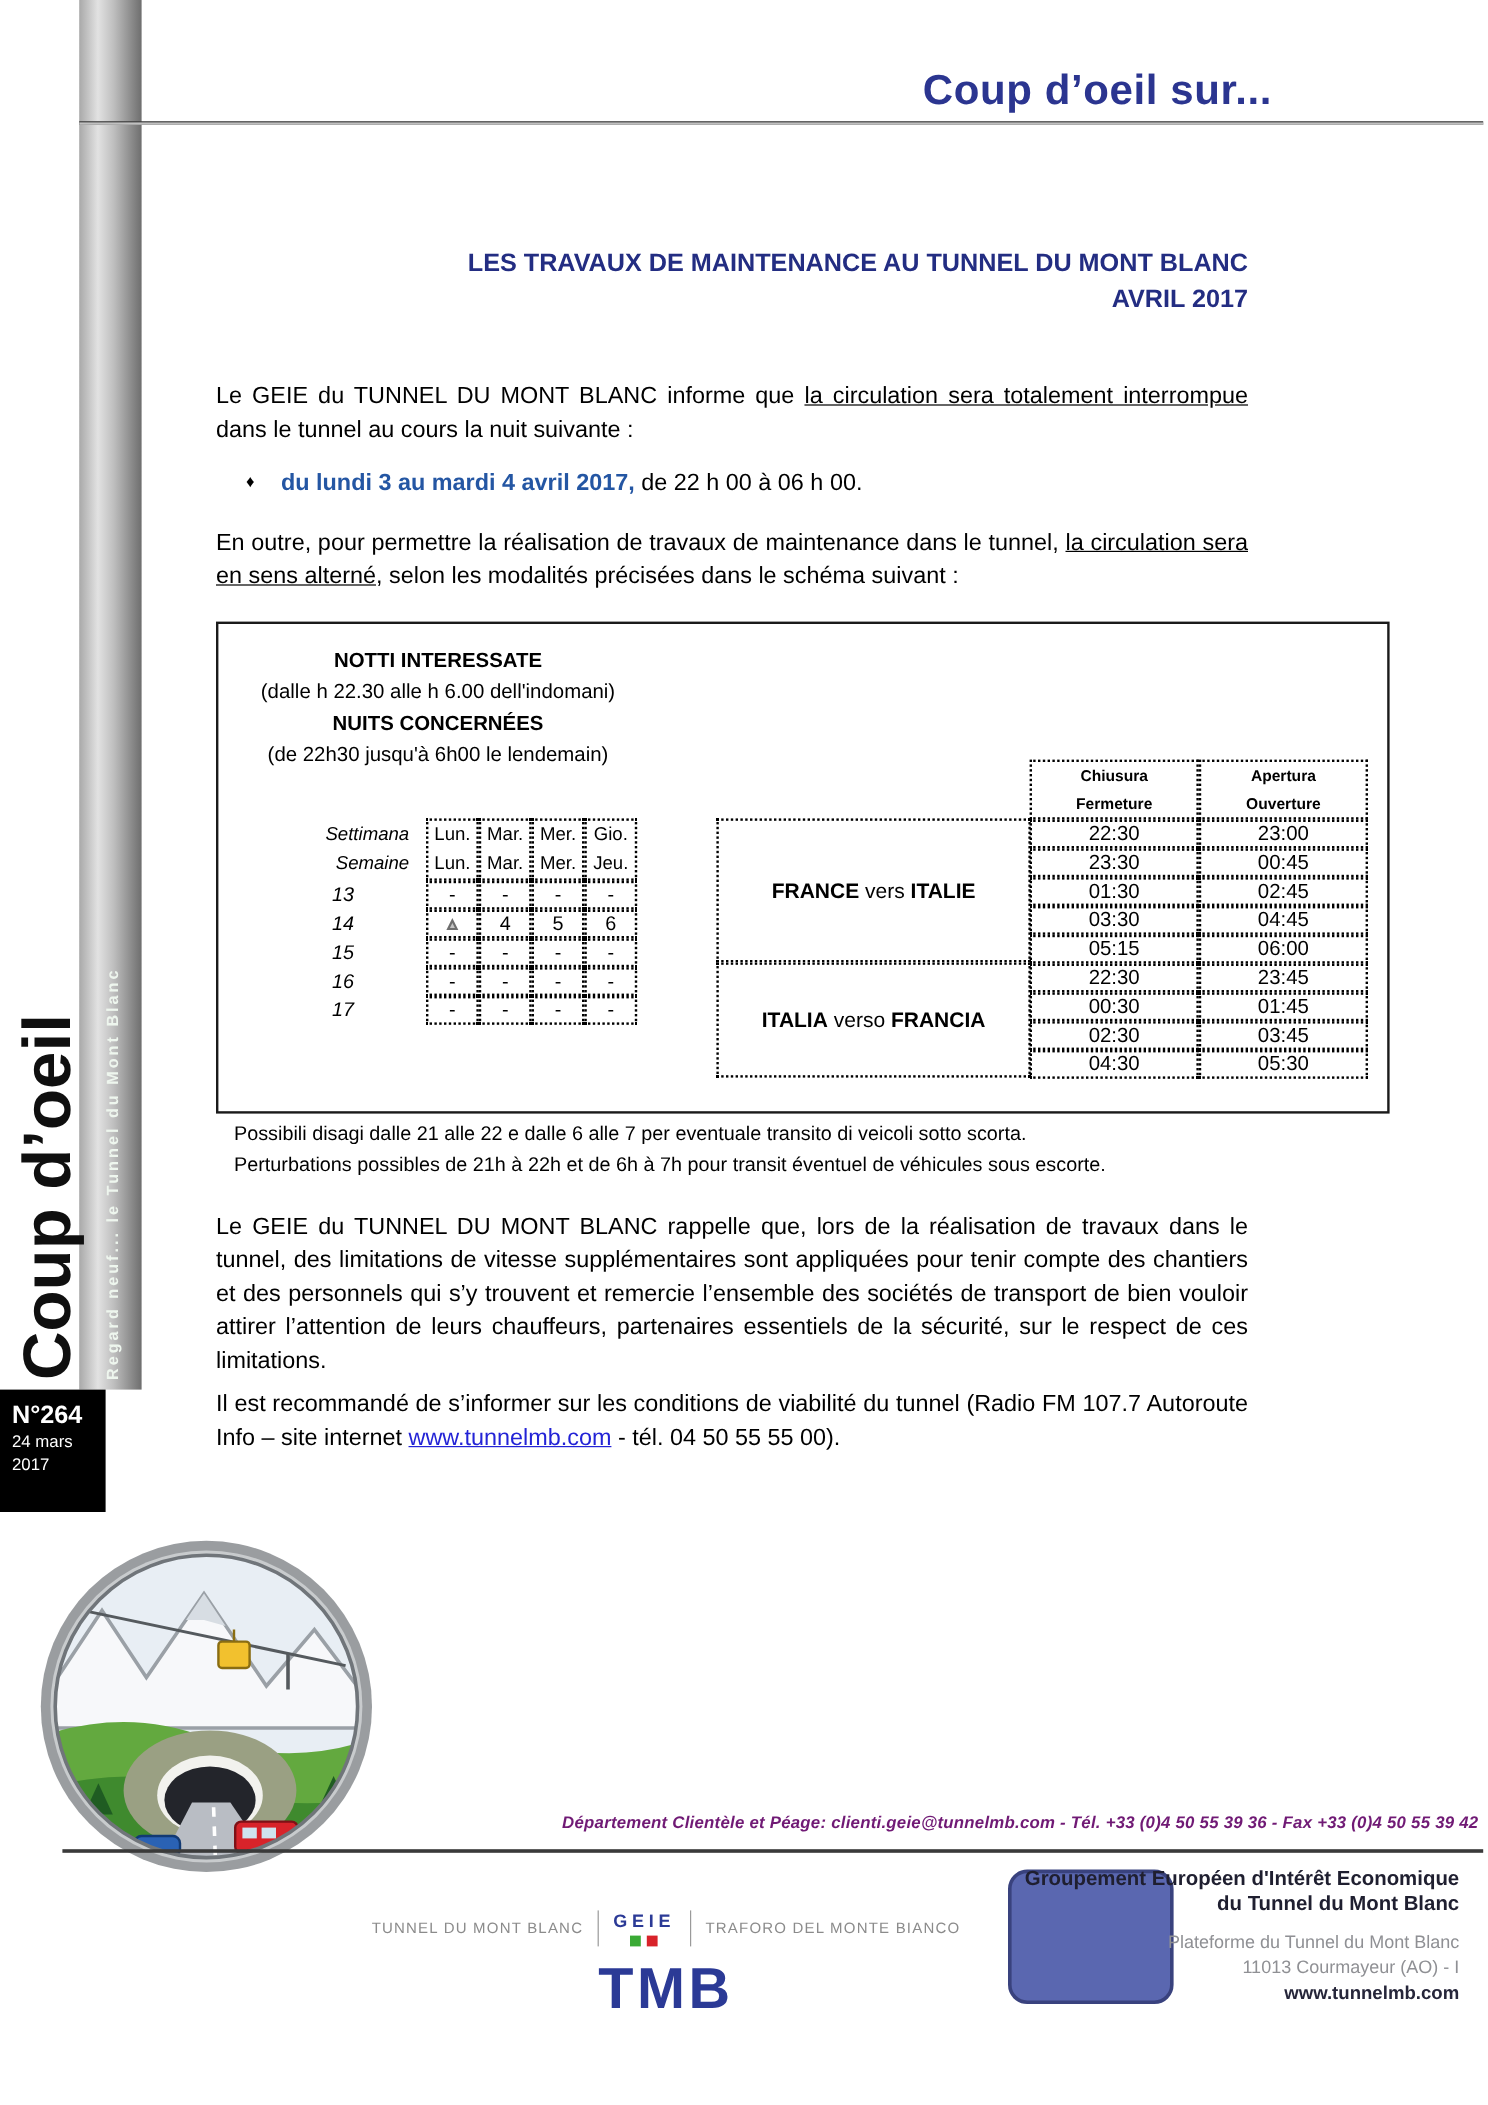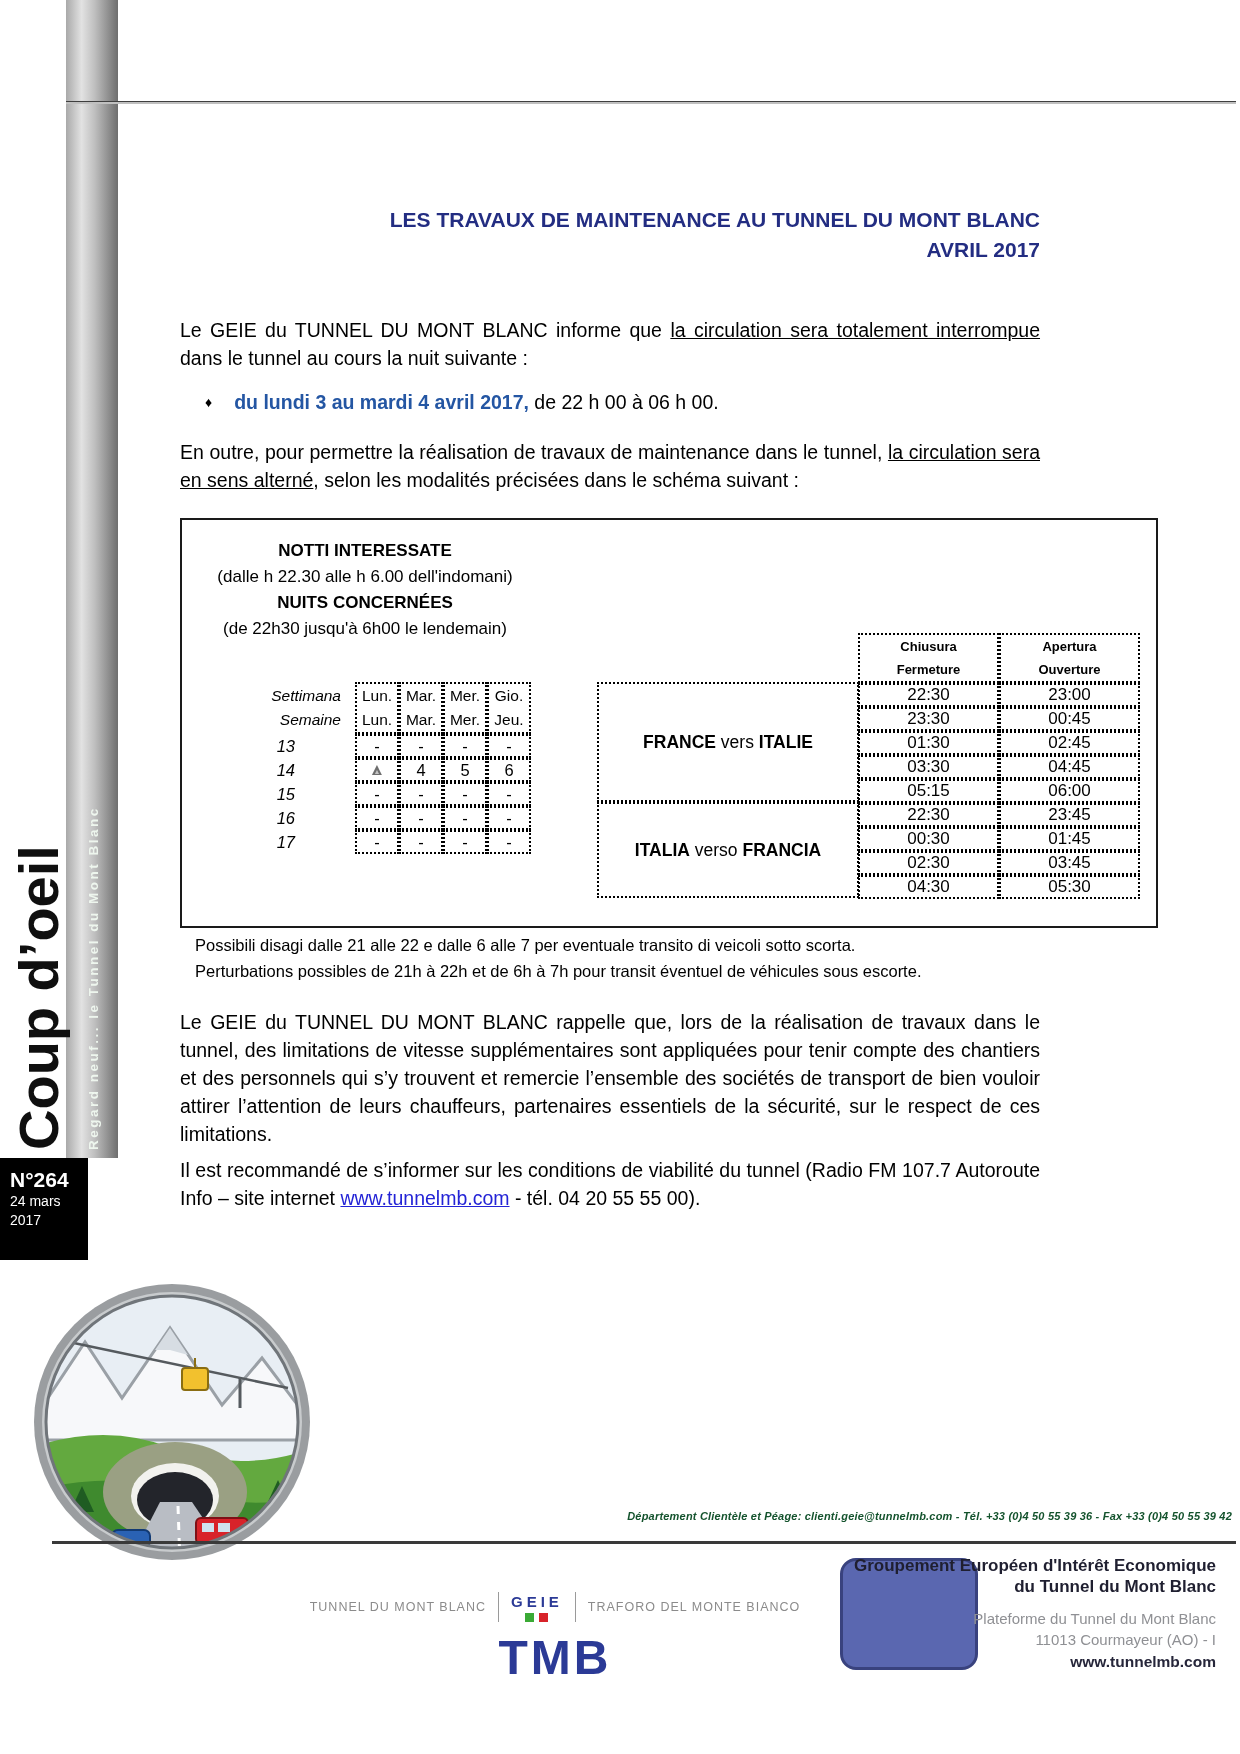--- a/index.html
+++ b/index.html
@@ -74,22 +74,22 @@
 
   .note { position:absolute; left:195px; font-size:16.5px; }
   #note-it { top:936px; }
   #note-fr { top:962px; }
 
   #p3 { top:1008px; }
   #p4 { top:1156px; }
   .link { color:#2323d6; text-decoration:underline; }
 
   
-  .contact { position:absolute; right:8px; top:1510px; font-size:11px; font-weight:bold;
-    font-style:italic; color:#14532d; letter-spacing:0.2px; }
+  .contact { position:absolute; right:8px; top:1510px; font-size:14px; font-weight:bold;
+    font-style:italic; color:#701a75; letter-spacing:0.2px; }
   .footer-rule { position:absolute; left:52px; top:1541px; width:1184px; height:3px; background:#3a3a3a; }
 
   .geie-logo { position:absolute; left:330px; top:1592px; width:450px; display:flex;
     align-items:center; justify-content:center; gap:12px; }
   .geie-side { font-size:12.5px; color:#8b8b8b; letter-spacing:1px; white-space:nowrap; }
   .geie-sep { width:0; height:30px; border-left:1px solid #9a9a9a; }
   .geie-center { display:flex; flex-direction:column; align-items:center; gap:3px; }
   .geie-word { color:#2b3a96; font-weight:bold; font-size:15px; letter-spacing:4px; }
   .geie-squares { display:flex; gap:5px; }
   .sq { width:9px; height:9px; }
@@ -117,20 +117,21 @@
 
   <div class="side-strip"></div>
   <div class="tagline-vert">Regard neuf... le Tunnel du Mont Blanc</div>
   <div class="brand-vert">Coup d’oeil</div>
   <div class="issue-box">
     <div class="issue-num">N°264</div>
     <div class="issue-date">24 mars</div>
     <div class="issue-date">2017</div>
   </div>
 
+  <div class="brand">Coup d’oeil sur...</div>
   <div class="header-rule"></div>
 
   <div class="doc-title">
     <div>LES TRAVAUX DE MAINTENANCE AU TUNNEL DU MONT BLANC</div>
     <div>AVRIL 2017</div>
   </div>
 
   <div class="para" id="p1"><span>Le GEIE du TUNNEL DU MONT BLANC informe que </span><span class="u">la circulation sera totalement interrompue</span><span> dans le tunnel au cours la nuit suivante :</span></div>
 
   <div class="bullet-line"><span class="diamond">♦</span><span class="date-strong">du lundi 3 au mardi 4 avril 2017,</span><span> de 22 h 00 à 06 h 00.</span></div>
@@ -261,21 +262,21 @@
             <td>05:30</td>
           </tr>
     </tbody>
       </table>
   </div>
 
   <div class="note" id="note-it">Possibili disagi dalle 21 alle 22 e dalle 6 alle 7 per eventuale transito di veicoli sotto scorta.</div>
   <div class="note" id="note-fr">Perturbations possibles de 21h à 22h et de 6h à 7h pour transit éventuel de véhicules sous escorte.</div>
 
   <div class="para" id="p3">Le GEIE du TUNNEL DU MONT BLANC rappelle que, lors de la réalisation de travaux dans le tunnel, des limitations de vitesse supplémentaires sont appliquées pour tenir compte des chantiers et des personnels qui s’y trouvent et remercie l’ensemble des sociétés de transport de bien vouloir attirer l’attention de leurs chauffeurs, partenaires essentiels de la sécurité, sur le respect de ces limitations.</div>
-  <div class="para" id="p4"><span>Il est recommandé de s’informer sur les conditions de viabilité du tunnel (Radio FM 107.7 Autoroute Info – site internet </span><a class="link" href="#">www.tunnelmb.com</a><span> - tél. 04 20 55 55 00).</span></div>
+  <div class="para" id="p4"><span>Il est recommandé de s’informer sur les conditions de viabilité du tunnel (Radio FM 107.7 Autoroute Info – site internet </span><a class="link" href="#">www.tunnelmb.com</a><span> - tél. 04 50 55 55 00).</span></div>
 
   <div class="logo-circle">
     <svg width="284" height="284" viewBox="0 0 284 284">
       <defs>
         <clipPath id="cc">
             <circle cx="142" cy="142" r="126"></circle>
           </clipPath>
       </defs>
       <circle cx="142" cy="142" r="138" fill="#9a9da0"></circle>
       <circle cx="142" cy="142" r="130" fill="#c8cbcd"></circle>

